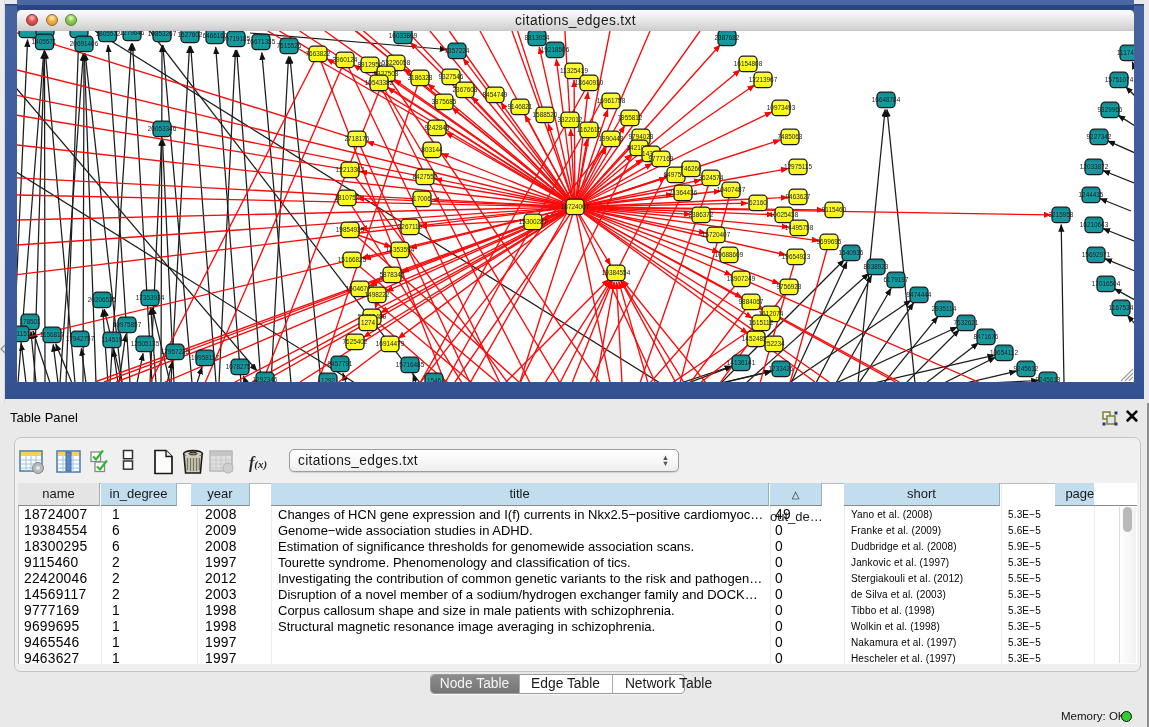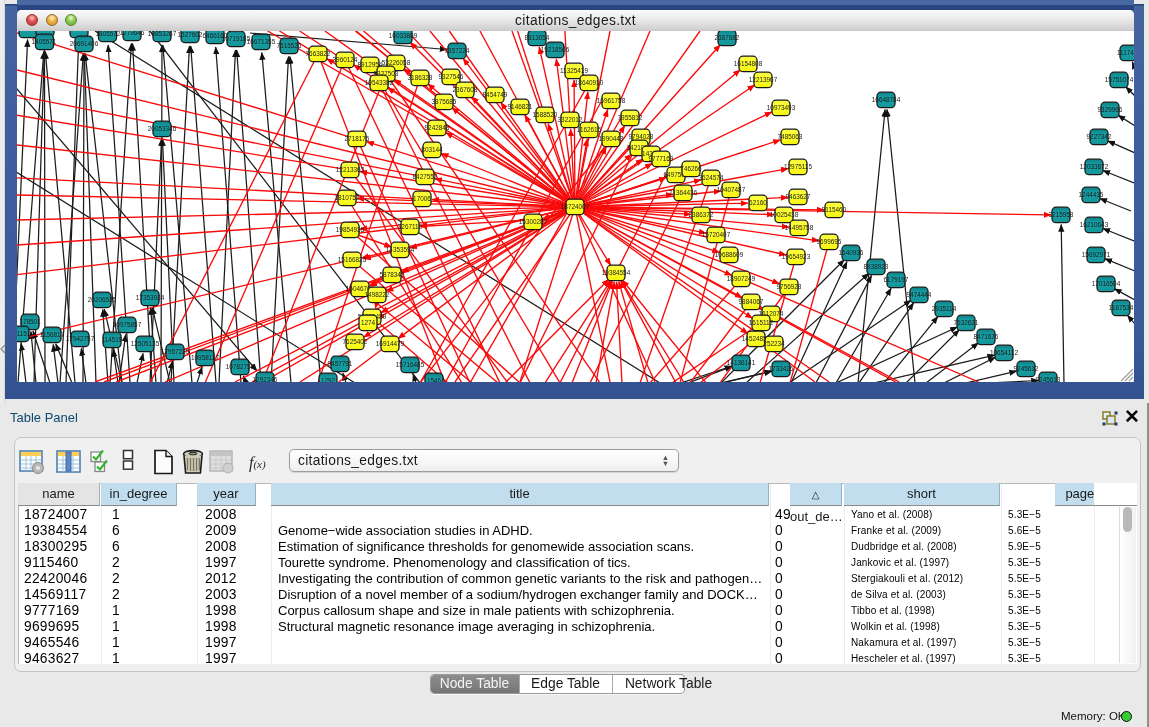--- a/index.html
+++ b/index.html
@@ -10,21 +10,21 @@
  border-radius:5px 5px 0 0;background:linear-gradient(180deg,#fbfbfb 0,#e8e8e8 45%,#cfcfcf 90%,#b9b9b9 100%);
  box-shadow:inset 0 1px 0 #fff, 0 1px 0 #8a8a8a}
 .tl{position:absolute;top:4.5px;width:12px;height:12px;border-radius:50%}
 #tlr{left:8.8px;background:radial-gradient(circle at 50% 30%,#f7b0ae 8%,#e0514f 45%,#c33b39 90%);border:1px solid #93322f}
 #tly{left:28.8px;background:radial-gradient(circle at 50% 30%,#fbe6b0 8%,#eeb03f 45%,#d9962d 90%);border:1px solid #96692a}
 #tlg{left:48.3px;background:radial-gradient(circle at 50% 30%,#d7f3b2 8%,#8cc94f 45%,#6faf3a 90%);border:1px solid #5b8532}
 #title{position:absolute;top:3px;left:0;width:100%;text-align:center;font-size:13.8px;letter-spacing:0.35px;color:#1a1a1a}
 #grip{position:absolute;left:1120px;top:368px;width:14px;height:14px}
 #leftstrip{position:absolute;left:0;top:0;width:5px;height:403px;background:#ececec;border-right:1px solid #d8d8d8}
 #tp{position:absolute;left:0;top:403px;width:1149px;height:324px;background:#e9e9e9;border-right:2px solid #8f8f8f}
-#tptitle{position:absolute;left:10px;top:410px;font-size:13px;color:#0c4a6e}
+#tptitle{position:absolute;left:10px;top:410px;font-size:13px;color:#000000}
 #float{position:absolute;left:1102px;top:411px}
 #closex{position:absolute;left:1124px;top:405px;font-size:19px;font-weight:bold;color:#0a0a0a}
 #panel{position:absolute;left:14px;top:437px;width:1127px;height:235px;background:#f0f0f0;
  border:1px solid #c3c3c3;border-radius:7px}
 .ti{position:absolute;top:449px}
 #combo{position:absolute;left:289px;top:449px;width:390px;height:23px;border:1px solid #9d9d9d;
  border-radius:5px;background:linear-gradient(180deg,#ffffff 0,#f6f6f6 60%,#ededed 100%);
  box-shadow:0 1px 1px rgba(0,0,0,0.12);font-size:13.8px;letter-spacing:0.3px;color:#1a1a1a;line-height:22px;padding-left:8px}
 #combo .arr{position:absolute;right:7px;top:0;width:11px;height:22px;color:#555;font-size:7.5px;line-height:5.5px;padding-top:5px;text-align:center}
 #tablewrap{position:absolute;left:18px;top:483px;width:1119px;height:181px;background:#fff;
@@ -655,37 +655,38 @@
  <path d="M6.5 9v12M9.5 9v13M12.5 9v13M15.5 9v13M18.3 9v12" stroke="#77745f" stroke-width="1.3"></path>
 </svg>
 <svg class="ti" style="left:209px" width="26" height="25" viewBox="0 0 26 25">
  <g opacity="0.72">
       <rect x="1" y="2" width="22" height="20" fill="#d9d9d9" stroke="#999" stroke-width="1.4"></rect>
  <rect x="2" y="3" width="20" height="4" fill="#b5b5b5"></rect>
  <path d="M2 11h20M2 15h20M2 19h20M7 7v15M12 7v15M17 7v15" stroke="#bbb" stroke-width="1"></path>
  <circle cx="19" cy="19" r="5" fill="#c2c2c2" stroke="#9a9a9a"></circle>
     </g>
 </svg>
-<div class="ti" style="left:249px;top:454px;font-family:'Liberation Serif',serif;font-style:italic;font-weight:normal;font-size:16px;color:#2a2a2a"><i>f</i><span style="font-size:11px">(x)</span></div>
+<div class="ti" style="left:249px;top:454px;font-family:'Liberation Serif',serif;font-style:italic;font-weight:bold;font-size:16px;color:#2a2a2a"><i>f</i><span style="font-size:11px">(x)</span></div>
 
 <div id="combo">citations_edges.txt<div class="arr">▲<br>▼</div></div>
 <div id="tablewrap">
 <div style="position:absolute;left:0;top:0;width:1119px;height:181px">
       <div style="position:absolute;left:82px;top:0;width:1px;height:181px;background:#ececec"></div>
       <div style="position:absolute;left:178px;top:0;width:1px;height:181px;background:#ececec"></div>
       <div style="position:absolute;left:252px;top:0;width:1px;height:181px;background:#ececec"></div>
       <div style="position:absolute;left:751px;top:0;width:1px;height:181px;background:#ececec"></div>
       <div style="position:absolute;left:825px;top:0;width:1px;height:181px;background:#ececec"></div>
       <div style="position:absolute;left:982px;top:0;width:1px;height:181px;background:#ececec"></div>
       <div style="position:absolute;left:1075px;top:0;width:1px;height:181px;background:#ececec"></div>
     </div>
 <div class="trow" style="top:22.5px">
 <div class="c c0">18724007</div>
       <div class="c c1">1</div>
       <div class="c c2">2008</div>
+<div class="c c3">Changes of HCN gene expression and I(f) currents in Nkx2.5−positive cardiomyoc…</div>
       <div class="c c4">49</div>
       <div class="c c5">Yano et al. (2008)</div>
 <div class="c c6">5.3E−5</div>
     </div>
 <div class="trow" style="top:38.6px">
 <div class="c c0">19384554</div>
       <div class="c c1">6</div>
       <div class="c c2">2009</div>
 <div class="c c3">Genome−wide association studies in ADHD.</div>
       <div class="c c4">0</div>
@@ -758,23 +759,23 @@
 <div class="c c0">9463627</div>
       <div class="c c1">1</div>
       <div class="c c2">1997</div>
       <div class="c c4">0</div>
       <div class="c c5">Hescheler et al. (1997)</div>
 <div class="c c6">5.3E−5</div>
     </div>
 </div>
 <div class="th gray" style="left:18px;width:82px">name</div>
 <div class="th" style="left:101px;width:76px">in_degree</div>
-<div class="th" style="left:197px;width:59px">year</div>
+<div class="th" style="left:191px;width:59px">year</div>
 <div class="th" style="left:271px;width:498px">title</div>
-<div class="th" style="left:790px;width:52px"><span style="font-size:10px">△</span> out_de…</div>
+<div class="th" style="left:770px;width:52px"><span style="font-size:10px">△</span> out_de…</div>
 <div class="th" style="left:844px;width:156px">short</div>
 <div class="th" style="left:1055px;width:76px">pagerank</div>
 <div class="th" style="left:1094px;width:43px;background:#fff;border-right:0"></div>
 <div id="vsb"></div>
 <div id="vsbthumb"></div>
 <div id="tabs">
     <div id="seg1">Node Table</div>
     <div id="seg2">Edge Table</div>
     <div id="seg3">Network Table</div>
   </div>

